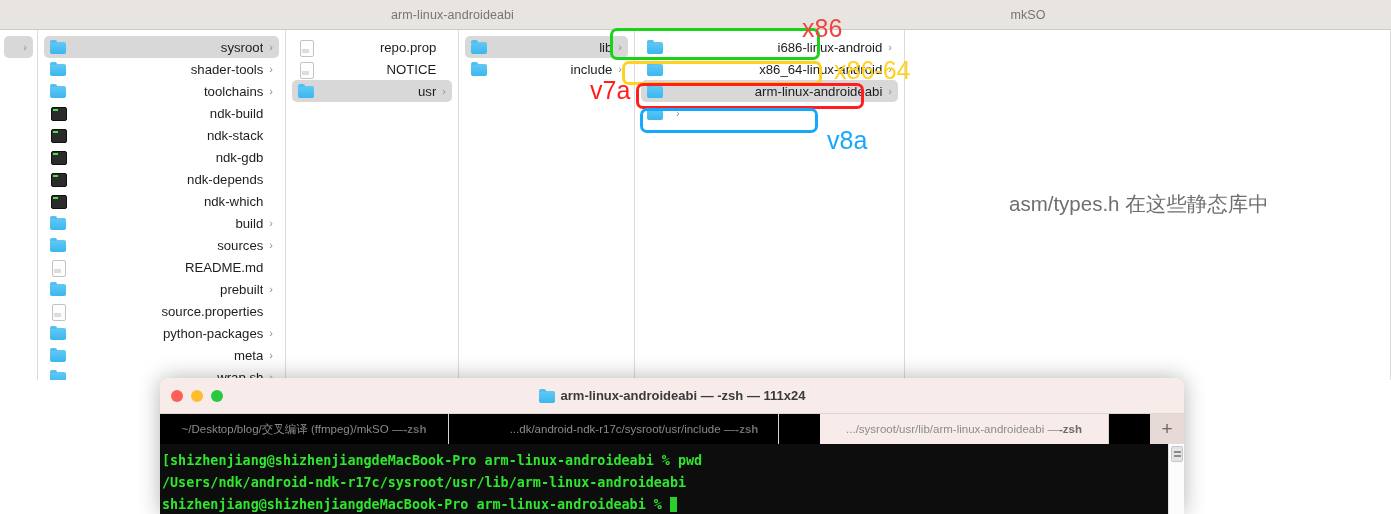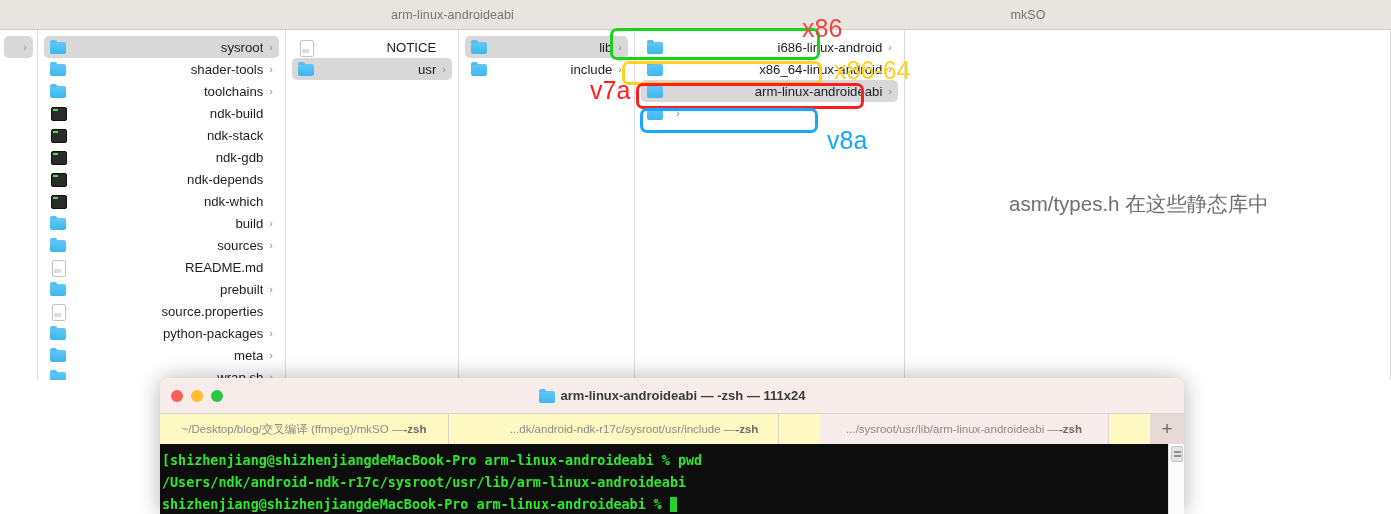--- a/index.html
+++ b/index.html
@@ -103,21 +103,21 @@
     display: flex; align-items: center; position: relative;
     border-bottom: 1px solid #e0d3d0;
   }
   .tl-dots { position: absolute; left: 11px; display: flex; gap: 8px; }
   .tl-dots i { width: 12px; height: 12px; border-radius: 50%; display: block; }
   .term-title-text {
     width: 100%; text-align: center; font-size: 13px; color: #3a3a3a; font-weight: 600;
     display: flex; align-items: center; justify-content: center; gap: 6px;
   }
   .term-title-text .ic { margin-right: 0; }
-  .tabbar { height: 30px; background: #fef9c3; display: flex; position: relative; gap: 41px; }
+  .tabbar { height: 30px; background: #000000; display: flex; position: relative; gap: 41px; }
   .tab {
     flex: 1 1 0; display: flex; align-items: center; justify-content: center;
     font-size: 11.5px; color: #8d8a88;
     border-right: 1px solid #ddd0cd;
     padding: 0 4px; white-space: nowrap; overflow: hidden;
   }
   .tab.active { background: #f7ece9; color: #8d8a88; }
   .tab b { font-weight: 700; color: #6d6a68; }
   .newtab {
     flex: 0 0 34px; display: flex; align-items: center; justify-content: center;
@@ -272,20 +272,25 @@
             <span class="nm">meta</span>
             <span class="chev">›</span>
           </div>
           <div class="row">
             <span class="ic folder"></span>
             <span class="nm">wrap.sh</span>
             <span class="chev">›</span>
           </div>
         </div>
         <div class="col" style="width: 173px;">
+          <div class="row">
+            <span class="ic doc"></span>
+            <span class="nm">repo.prop</span>
+            <span class="chev hide">›</span>
+          </div>
           <div class="row">
             <span class="ic doc"></span>
             <span class="nm">NOTICE</span>
             <span class="chev hide">›</span>
           </div>
           <div class="row sel">
             <span class="ic folder"></span>
             <span class="nm">usr</span>
             <span class="chev">›</span>
           </div>

